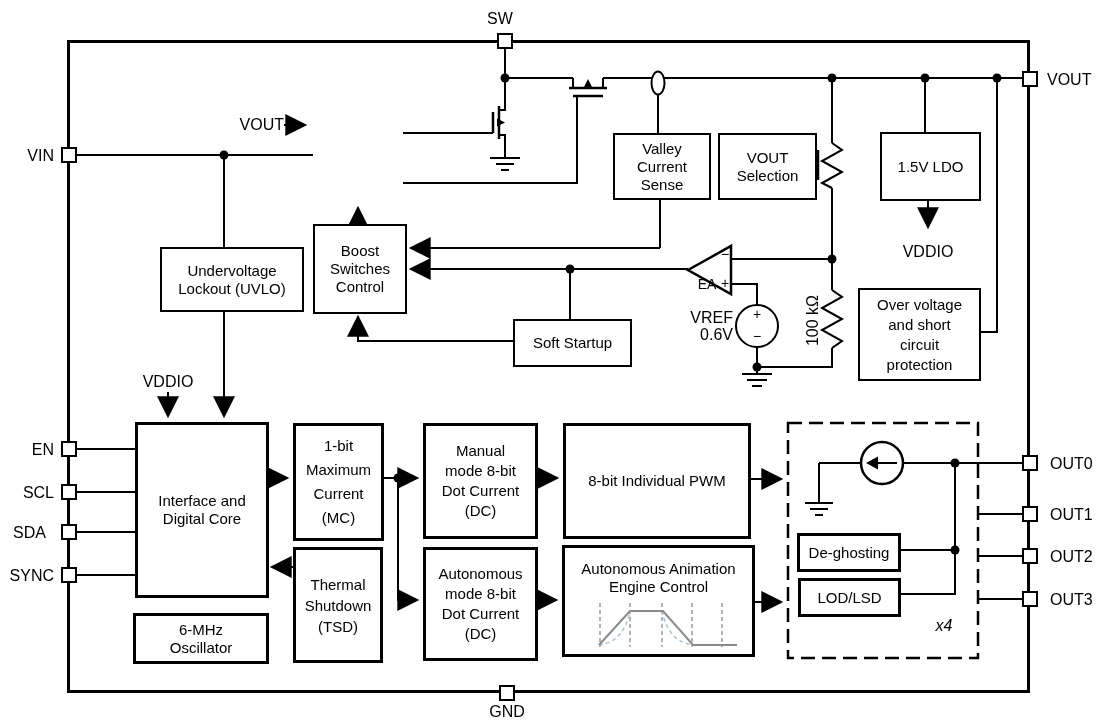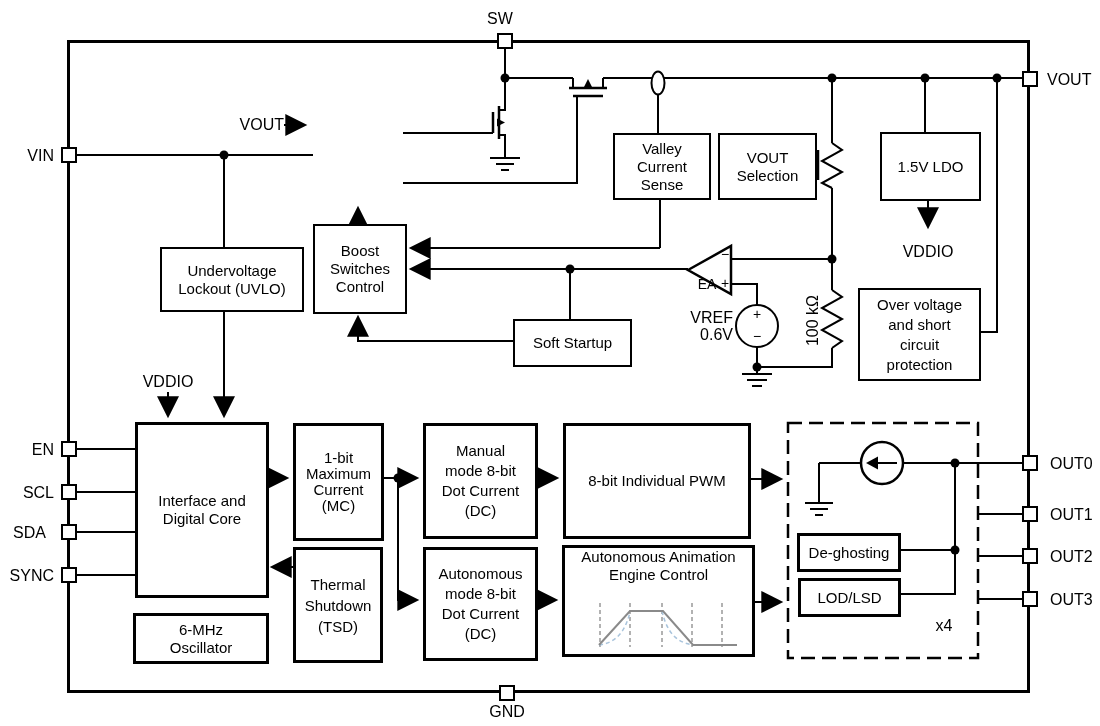--- a/index.html
+++ b/index.html
@@ -11,23 +11,23 @@
   .blk{position:absolute;background:#fff;border:3px solid #000;z-index:3;
        display:flex;align-items:center;justify-content:center;text-align:center;
        font-size:15px;line-height:18px;white-space:pre-line;}
   .thin{border-width:2px;}
   .pin{position:absolute;width:12px;height:12px;border:2.5px solid #000;background:#fff;z-index:5;}
   .lbl{position:absolute;font-size:16px;line-height:17px;z-index:4;white-space:pre-line;}
   .small{font-size:14px;}
   .ctr{text-align:center;}
   .rt{text-align:right;}
   .rot{transform:rotate(-90deg);}
-  .it{}
+  .it{font-style:italic;}
   #anim-wave{position:absolute;left:2px;bottom:3px;z-index:1;}
-  #block-anim{align-items:flex-start;padding-top:0;box-sizing:border-box;}
+  #block-anim{align-items:flex-start;padding-top:12px;box-sizing:border-box;}
 </style>
 </head>
 <body>
 
 <div id="canvas">
 
   <div id="chip-border"></div>
 
   <svg id="wires" width="1100" height="726">
     <defs>
@@ -168,21 +168,21 @@
   <div class="blk thin" style="left:718px;top:133px;width:95px;height:63px">VOUT
 Selection</div>
   <div class="blk thin" style="left:880px;top:132px;width:97px;height:65px">1.5V LDO</div>
   <div class="blk" style="left:135px;top:422px;width:128px;height:170px">Interface and
 Digital Core</div>
 
   <div class="blk thin" style="left:858px;top:288px;width:119px;height:89px;line-height:20px">Over voltage
 and short
 circuit
 protection</div>
-  <div class="blk" style="left:293px;top:423px;width:85px;height:112px;line-height:16px">1-bit
+  <div class="blk" style="left:293px;top:423px;width:85px;height:112px;line-height:24px">1-bit
 Maximum
 Current
 (MC)</div>
   <div class="blk" style="left:423px;top:423px;width:109px;height:110px;line-height:20px">Manual
 mode 8-bit
 Dot Current
 (DC)</div>
   <div class="blk" style="left:563px;top:423px;width:182px;height:110px">8-bit Individual PWM</div>
   <div class="blk" style="left:293px;top:547px;width:84px;height:110px;line-height:21px">Thermal
 Shutdown

